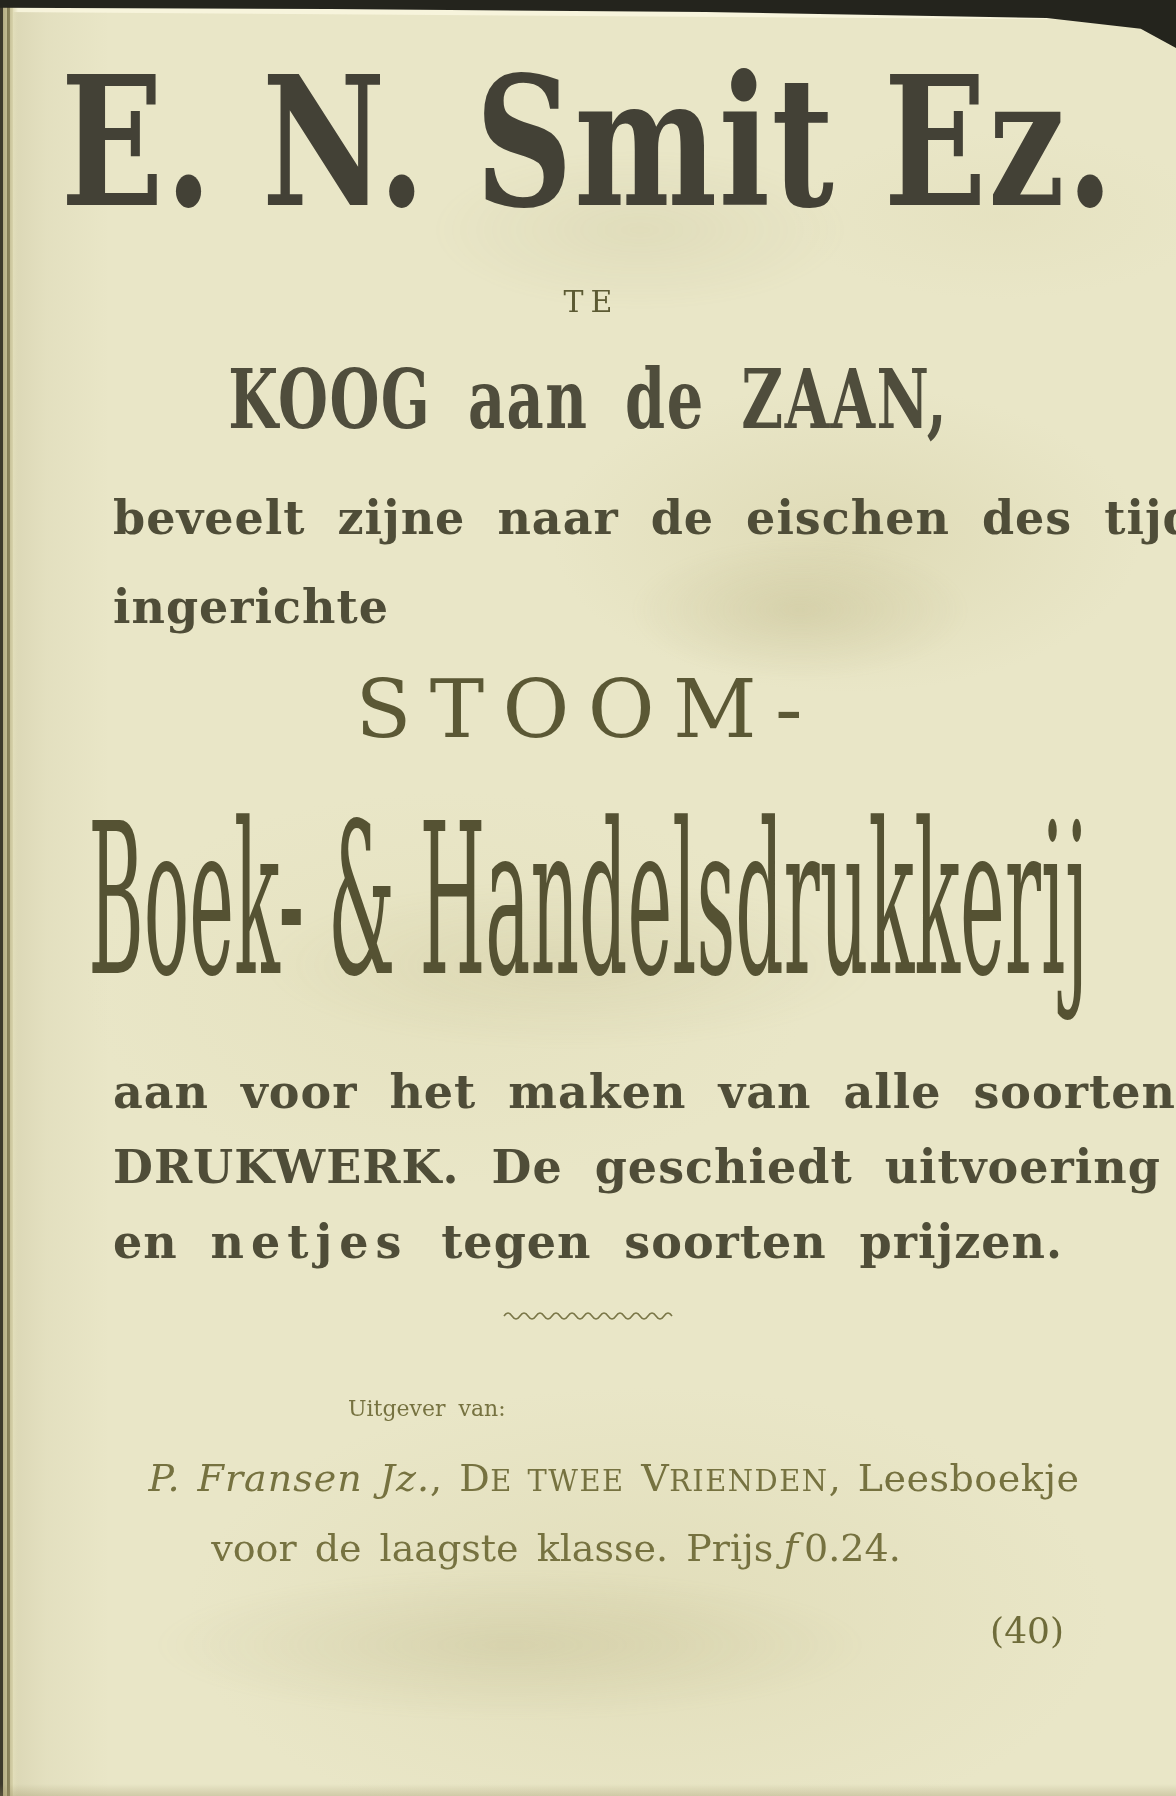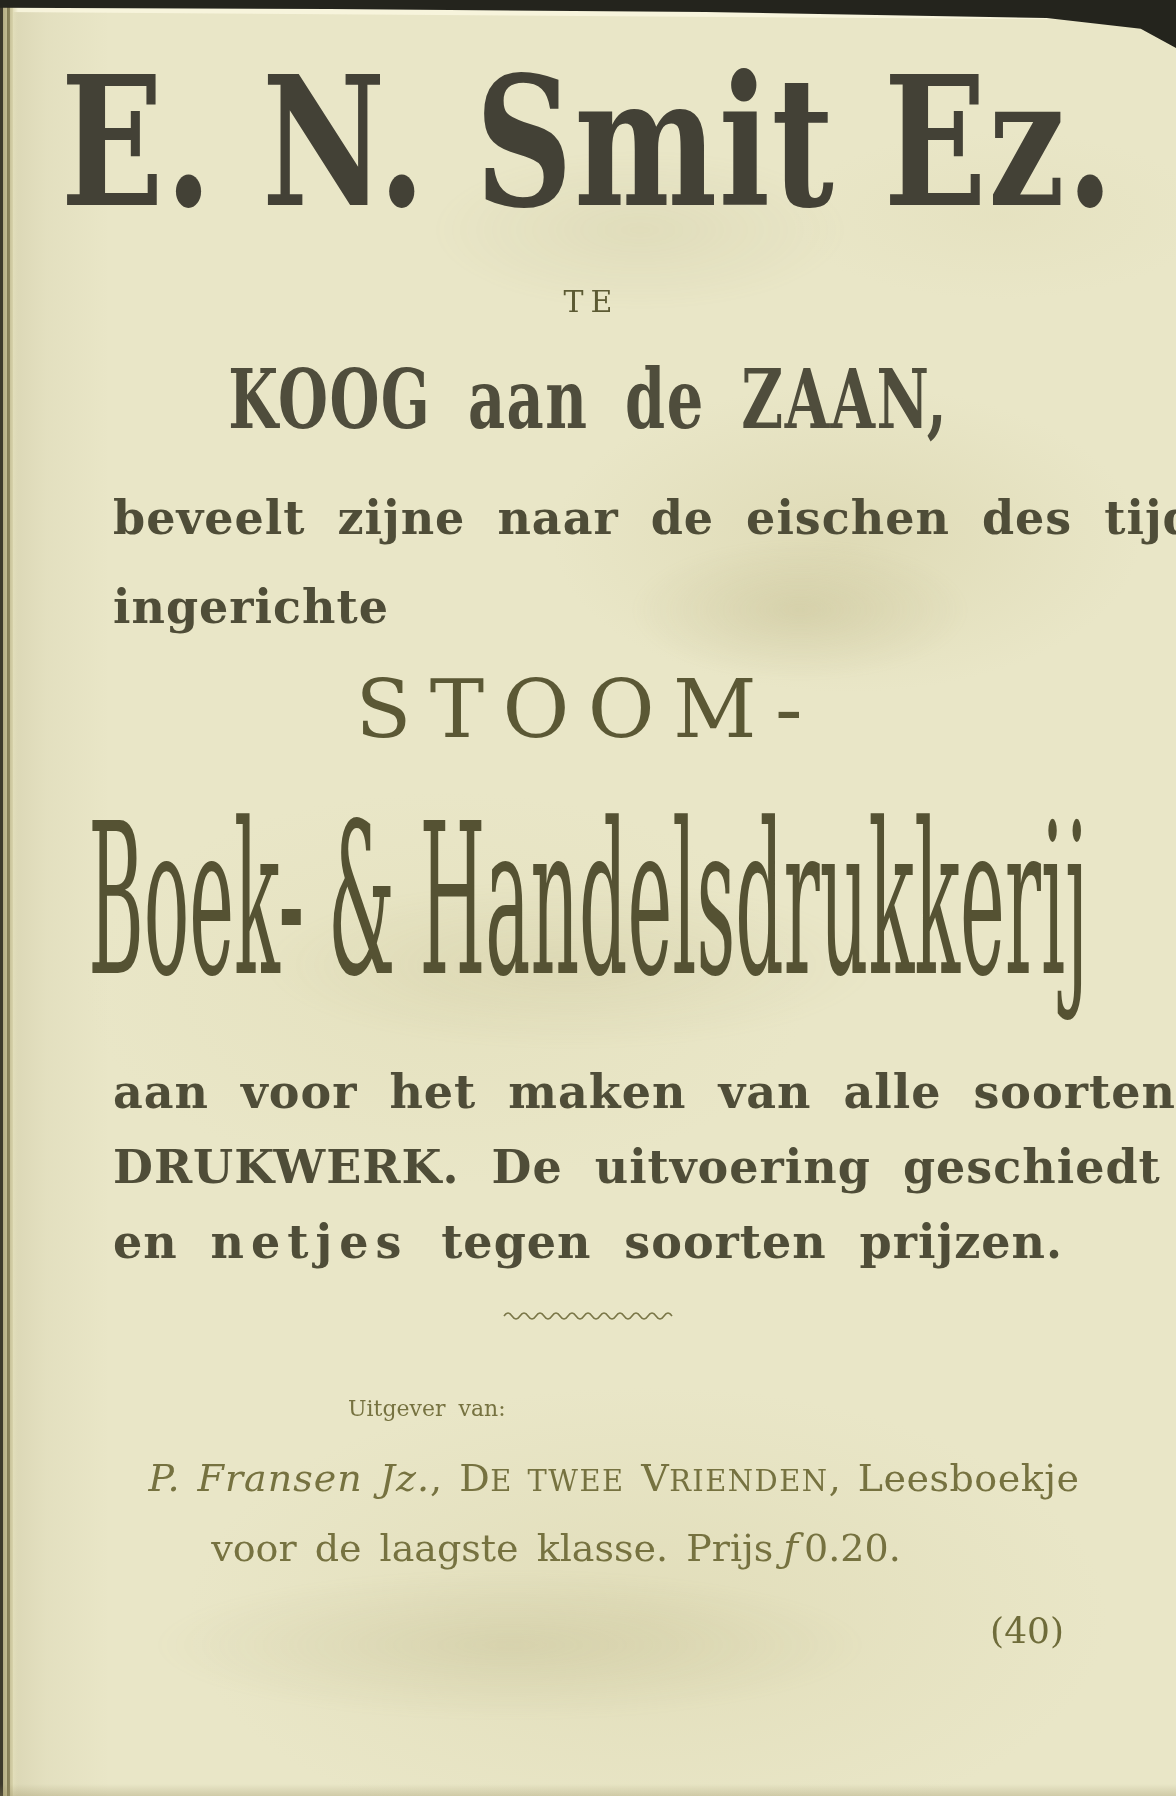--- a/index.html
+++ b/index.html
@@ -136,43 +136,43 @@
         <span>het</span>
         <span>maken</span>
         <span>van</span>
         <span>alle</span>
         <span>soorten</span>
         <span>van</span>
       </div>
       <div class="jline">
         <span>DRUKWERK.</span>
         <span>De</span>
+        <span>geschiedt</span>
         <span>uitvoering</span>
-        <span>geschiedt</span>
       </div>
       <div class="jline">
         <span>en</span>
         <span class="ls">netjes</span>
         <span>tegen</span>
         <span>soorten</span>
         <span>prijzen.</span>
       </div>
     </div>
 
     <div class="cblock squiggle">
       <svg width="172" height="12" viewBox="0 0 172 12">
         <path d="M2 7 Q6 1 10 7 T18 7 T26 7 T34 7 T42 7 T50 7 T58 7 T66 7 T74 7 T82 7 T90 7 T98 7 T106 7 T114 7 T122 7 T130 7 T138 7 T146 7 T154 7 T162 7 T170 7" fill="none" stroke="#7a7647" stroke-width="1.6"></path>
       </svg>
     </div>
 
     <div class="publabel">Uitgever van:</div>
 
     <div class="cblock publine1"><i>P. Fransen Jz.</i><span>, </span><span><span>D</span><span class="sm">E TWEE</span> <span>V</span><span class="sm">RIENDEN</span></span><span>, Leesboekje</span></div>
 
-    <div class="cblock publine2"><span>voor de laagste klasse.  Prijs</span><i>ƒ</i><span>0.20.</span></div>
+    <div class="cblock publine2"><span>voor de laagste klasse.  Prijs</span><i>ƒ</i><span>0.24.</span></div>
 
     <div class="pagenum">(40)</div>
   </div>
 
   <div class="left-edge"></div>
   <div class="top-edge"></div>
   <div class="bottom-edge"></div>
 </div>
 
 </body></html>

